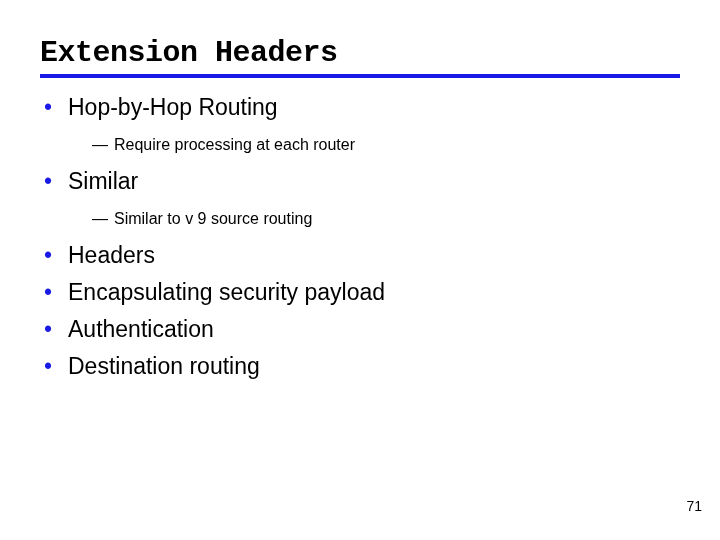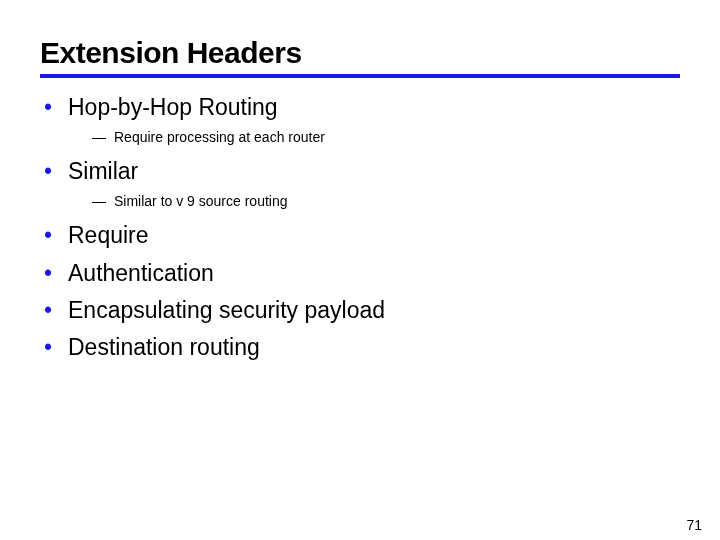--- a/index.html
+++ b/index.html
@@ -10,21 +10,21 @@
     background: #ffffff;
     font-family: Verdana, Geneva, sans-serif;
     color: #000000;
     position: relative;
   }
   .slide {
     box-sizing: border-box;
     padding: 36px 40px 0 40px;
   }
   .title {
-    font-family: Liberation Sans, sans-serif;
+    font-family: Liberation Mono, monospace;
     font-weight: 900;
     font-size: 30px;
     letter-spacing: -0.5px;
     margin: 0 0 4px 0;
   }
   .rule {
     height: 4px;
     background: #1a1ae6;
     margin: 0 0 14px 0;
   }
@@ -44,32 +44,32 @@
     content: "•";
     position: absolute;
     left: 4px;
     top: 0;
     color: #1a1ae6;
     font-size: 23px;
     line-height: 1.35;
   }
   .sub {
     display: block;
-    font-size: 14px;
-    margin: 5px 0 10px 24px;
+    font-size: 16px;
+    margin: 12px 0 10px 24px;
     line-height: 1.3;
   }
   .dash {
     display: inline-block;
     width: 22px;
   }
   .page-num {
     position: absolute;
     right: 18px;
-    bottom: 7px;
+    bottom: 26px;
     font-size: 14px;
     color: #000;
     font-family: Arial, sans-serif;
   }
 </style>
 </head>
 <body>
 
 <div class="slide">
   <h1 class="title">Extension Headers</h1>
@@ -78,27 +78,27 @@
   <ul class="top">
     <li>
       <span>Hop-by-Hop Routing</span>
       <span class="sub"><span class="dash">—</span><span>Require processing at each router</span></span>
     </li>
     <li>
       <span>Similar</span>
       <span class="sub"><span class="dash">—</span><span>Similar to v 9 source routing</span></span>
     </li>
     <li>
-      <span>Require</span>
+      <span>Headers</span>
+    </li>
+    <li>
+      <span>Encapsulating security payload</span>
     </li>
     <li>
       <span>Authentication</span>
-    </li>
-    <li>
-      <span>Encapsulating security payload</span>
     </li>
     <li>
       <span>Destination routing</span>
     </li>
   </ul>
 </div>
 
 <div class="page-num">71</div>
 
 </body></html>

